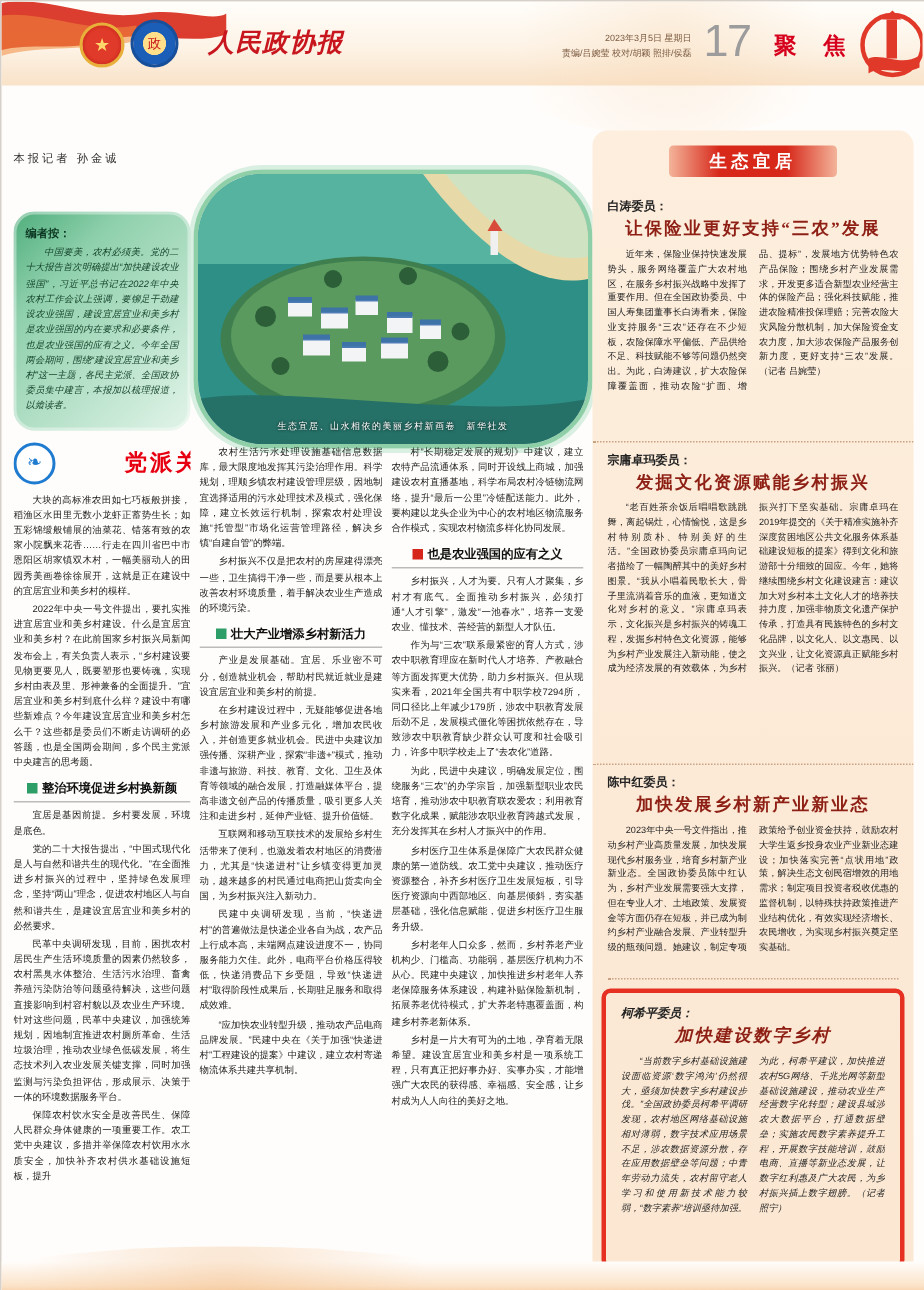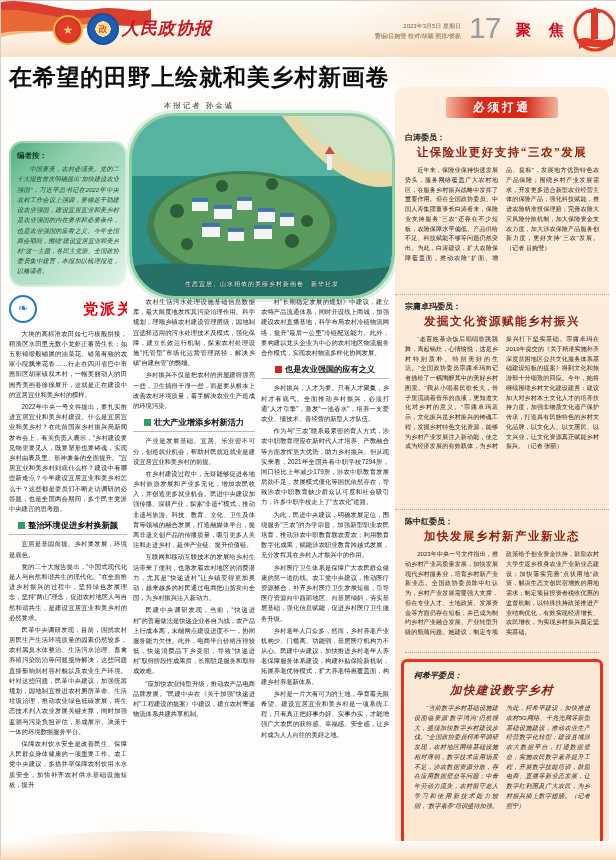--- a/index.html
+++ b/index.html
@@ -6,34 +6,34 @@
   #page{position:relative;width:616px;height:860px;margin:0 auto;background:#fffdfb;border:1px solid #d6d0c8;overflow:hidden;}
   
   .hdr{position:absolute;left:0;top:0;width:616px;height:56px;
     background:linear-gradient(180deg,#fffefb 0%,#fdf3e6 55%,#f9e2c8 100%);}
   .hdr-rays{position:absolute;right:40px;top:-40px;width:260px;height:130px;border-radius:50%;
     background:radial-gradient(circle,#f7d4ad55 0%,#f7d4ad00 70%);}
   .flagwrap{position:absolute;left:0;top:0;width:150px;height:56px;}
   .emblem{position:absolute;border-radius:50%;display:flex;align-items:center;justify-content:center;}
   .emblem.nat{left:52px;top:14px;width:26px;height:26px;background:radial-gradient(circle,#e03a2a 55%,#b71a10 100%);border:2px solid #e8b03a;color:#ffd76b;font-size:12px;line-height:1;}
   .emblem.cppcc{left:86px;top:12px;width:28px;height:28px;background:radial-gradient(circle,#ffdf8a 38%,#1a5eb8 40%);border:2px solid #174f9b;color:#c8161e;font-size:9px;line-height:1;}
-  .masthead{position:absolute;left:121px;top:16px;width:96px;color:#c8161e;font-family:"Liberation Serif","DejaVu Serif",serif;
+  .masthead{position:absolute;left:138px;top:16px;width:96px;color:#c8161e;font-family:"Liberation Serif","DejaVu Serif",serif;
     font-weight:bold;font-style:italic;font-size:17px;letter-spacing:1px;white-space:nowrap;}
   .banner{position:absolute;left:204px;top:10px;width:156px;text-align:center;color:#e60012;
     font-family:"Liberation Serif","DejaVu Serif",serif;font-weight:900;font-size:24px;letter-spacing:1px;white-space:nowrap;
     text-shadow:1px 1px 0 #fff,-1px -1px 0 #fff,1px -1px 0 #fff,-1px 1px 0 #fff,2px 2px 2px #c9996a;}
   .dateblock{position:absolute;left:362px;top:20px;width:98px;text-align:right;color:#7b5a40;font-size:6px;line-height:1.7;}
   .pageno{position:absolute;left:468px;top:10px;width:38px;color:#9c9c9c;font-size:30px;font-weight:400;letter-spacing:-1px;}
   .secname{position:absolute;left:515px;top:20px;width:64px;color:#d6001c;font-weight:900;font-size:15px;letter-spacing:7px;
     font-family:"Liberation Serif","DejaVu Serif",serif;white-space:nowrap;}
   .monu{position:absolute;right:2px;top:4px;width:44px;height:50px;}
   
   .headline{position:absolute;left:8px;top:62px;width:380px;margin:0;color:#0d0d0d;font-weight:900;
     font-size:23px;letter-spacing:0.5px;text-align:justify;text-align-last:justify;line-height:1.3;}
-  .byline{position:absolute;left:8px;top:100px;width:380px;text-align:center;color:#333;font-size:7.5px;letter-spacing:2px;}
+  .byline{position:absolute;left:8px;top:100px;width:380px;text-align:left;color:#333;font-size:7.5px;letter-spacing:2px;}
   
   .photo{position:absolute;left:128px;top:112px;width:260px;height:180px;margin:0;border-radius:46px;
     border:3px solid #8fcfa8;box-shadow:0 0 0 3px #d9efe2;overflow:hidden;}
   .photo svg{display:block;}
   .photo figcaption{position:absolute;left:0;right:0;bottom:7px;text-align:center;color:#fff;font-size:6px;letter-spacing:1px;text-shadow:0 0 2px #000;}
   
   .col{position:absolute;overflow:hidden;color:#1c1c1c;font-size:6.3px;line-height:1.62;text-align:justify;}
   .col p{margin:0 0 2px 0;text-indent:2em;}
   #col1{left:8px;top:140px;width:118px;height:712px;}
   #col2{left:132px;top:296px;width:122px;height:542px;}
@@ -101,21 +101,20 @@
     <div class="pageno">17</div>
     <div class="secname">聚 焦</div>
     <svg class="monu" viewBox="0 0 44 50" width="44" height="50">
       <circle cx="24" cy="25" r="20" fill="none" stroke="#e0392a" stroke-width="3"></circle>
       <rect x="20" y="8" width="7" height="26" fill="#e0392a"></rect>
       <path d="M17,8 L30,8 L24,2 Z" fill="#e0392a"></path>
       <path d="M8,34 C18,30 30,40 42,32 L42,40 C30,46 16,38 8,44 Z" fill="#e0392a"></path>
     </svg>
   </div>
 
-  <h1 class="headline">在希望的田野上绘就和美乡村新画卷</h1>
   <div class="byline">本报记者 孙金诚</div>
 
   <figure class="photo">
     <svg viewBox="0 0 260 180" width="260" height="180">
       <rect width="260" height="180" fill="#2e8f86"></rect>
       <rect width="260" height="60" fill="#55b3a0"></rect>
       <path d="M150,0 L260,0 L260,70 C220,78 180,40 150,0 Z" fill="#e8d9a8"></path>
       <path d="M165,0 L260,0 L260,55 C228,62 192,34 165,0 Z" fill="#cfe3c2"></path>
       <ellipse cx="110" cy="110" rx="95" ry="55" fill="#3f7f4f"></ellipse>
       <ellipse cx="110" cy="108" rx="88" ry="50" fill="#5a9a5e"></ellipse>
@@ -188,21 +187,21 @@
     <p class="subhead"><span class="sq red"></span><span>也是农业强国的应有之义</span></p>
     <p>乡村振兴，人才为要。只有人才聚集，乡村才有底气。全面推动乡村振兴，必须打通“人才引擎”，激发“一池春水”，培养一支爱农业、懂技术、善经营的新型人才队伍。</p>
     <p>作为与“三农”联系最紧密的育人方式，涉农中职教育理应在新时代人才培养、产教融合等方面发挥更大优势，助力乡村振兴。但从现实来看，2021年全国共有中职学校7294所，同口径比上年减少179所，涉农中职教育发展后劲不足，发展模式僵化等困扰依然存在，导致涉农中职教育缺少群众认可度和社会吸引力，许多中职学校走上了“去农化”道路。</p>
     <p>为此，民进中央建议，明确发展定位，围绕服务“三农”的办学宗旨，加强新型职业农民培育，推动涉农中职教育联农爱农；利用教育数字化成果，赋能涉农职业教育跨越式发展，充分发挥其在乡村人才振兴中的作用。</p>
     <p>乡村医疗卫生体系是保障广大农民群众健康的第一道防线。农工党中央建议，推动医疗资源整合，补齐乡村医疗卫生发展短板，引导医疗资源向中西部地区、向基层倾斜，夯实基层基础，强化信息赋能，促进乡村医疗卫生服务升级。</p>
     <p>乡村老年人口众多，然而，乡村养老产业机构少、门槛高、功能弱，基层医疗机构力不从心。民建中央建议，加快推进乡村老年人养老保障服务体系建设，构建补贴保险新机制，拓展养老优待模式，扩大养老特惠覆盖面，构建乡村养老新体系。</p>
     <p>乡村是一片大有可为的土地，孕育着无限希望。建设宜居宜业和美乡村是一项系统工程，只有真正把好事办好、实事办实，才能增强广大农民的获得感、幸福感、安全感，让乡村成为人人向往的美好之地。</p>
   </div>
 
   <aside class="panel">
-    <div class="badge">必须打通</div>
+    <div class="badge">生态宜居</div>
 
     <section class="psec s1">
       <div class="pauthor">白涛委员：</div>
       <div class="ptitle">让保险业更好支持“三农”发展</div>
       <div class="pbody">
           <p>近年来，保险业保持快速发展势头，服务网络覆盖广大农村地区，在服务乡村振兴战略中发挥了重要作用。但在全国政协委员、中国人寿集团董事长白涛看来，保险业支持服务“三农”还存在不少短板，农险保障水平偏低、产品供给不足、科技赋能不够等问题仍然突出。为此，白涛建议，扩大农险保障覆盖面，推动农险“扩面、增品、提标”，发展地方优势特色农产品保险；围绕乡村产业发展需求，开发更多适合新型农业经营主体的保险产品；强化科技赋能，推进农险精准投保理赔；完善农险大灾风险分散机制，加大保险资金支农力度，加大涉农保险产品服务创新力度，更好支持“三农”发展。（记者 吕婉莹）</p>
         </div>
     </section>
 
     <section class="psec s2">

